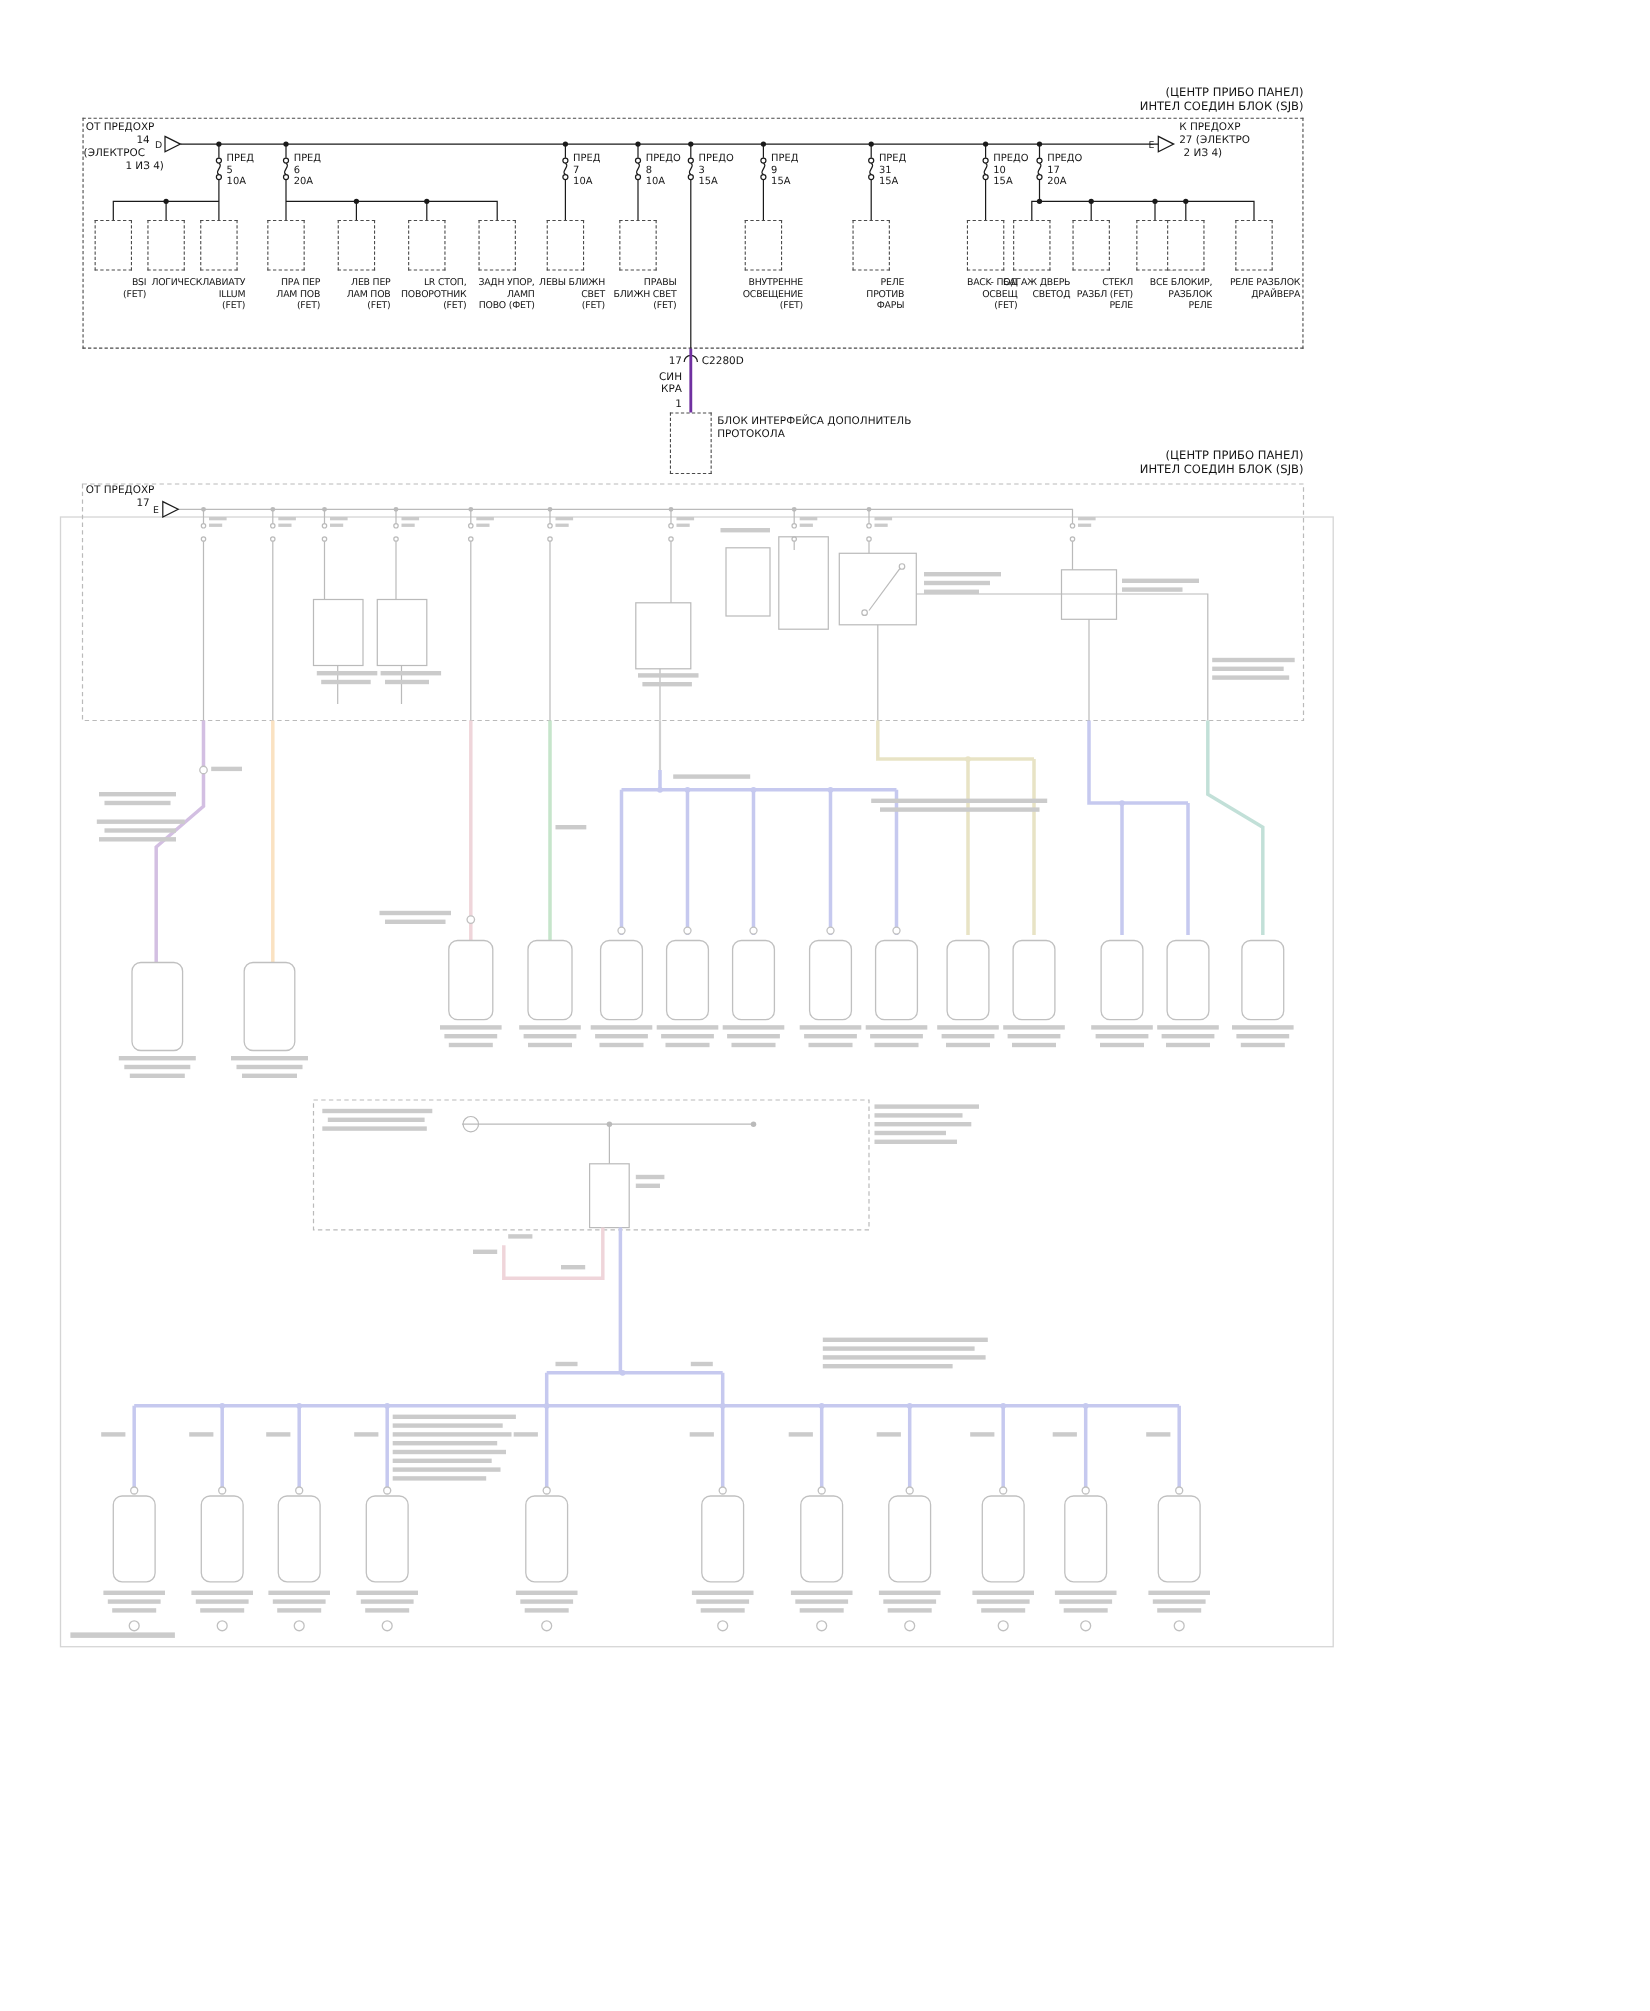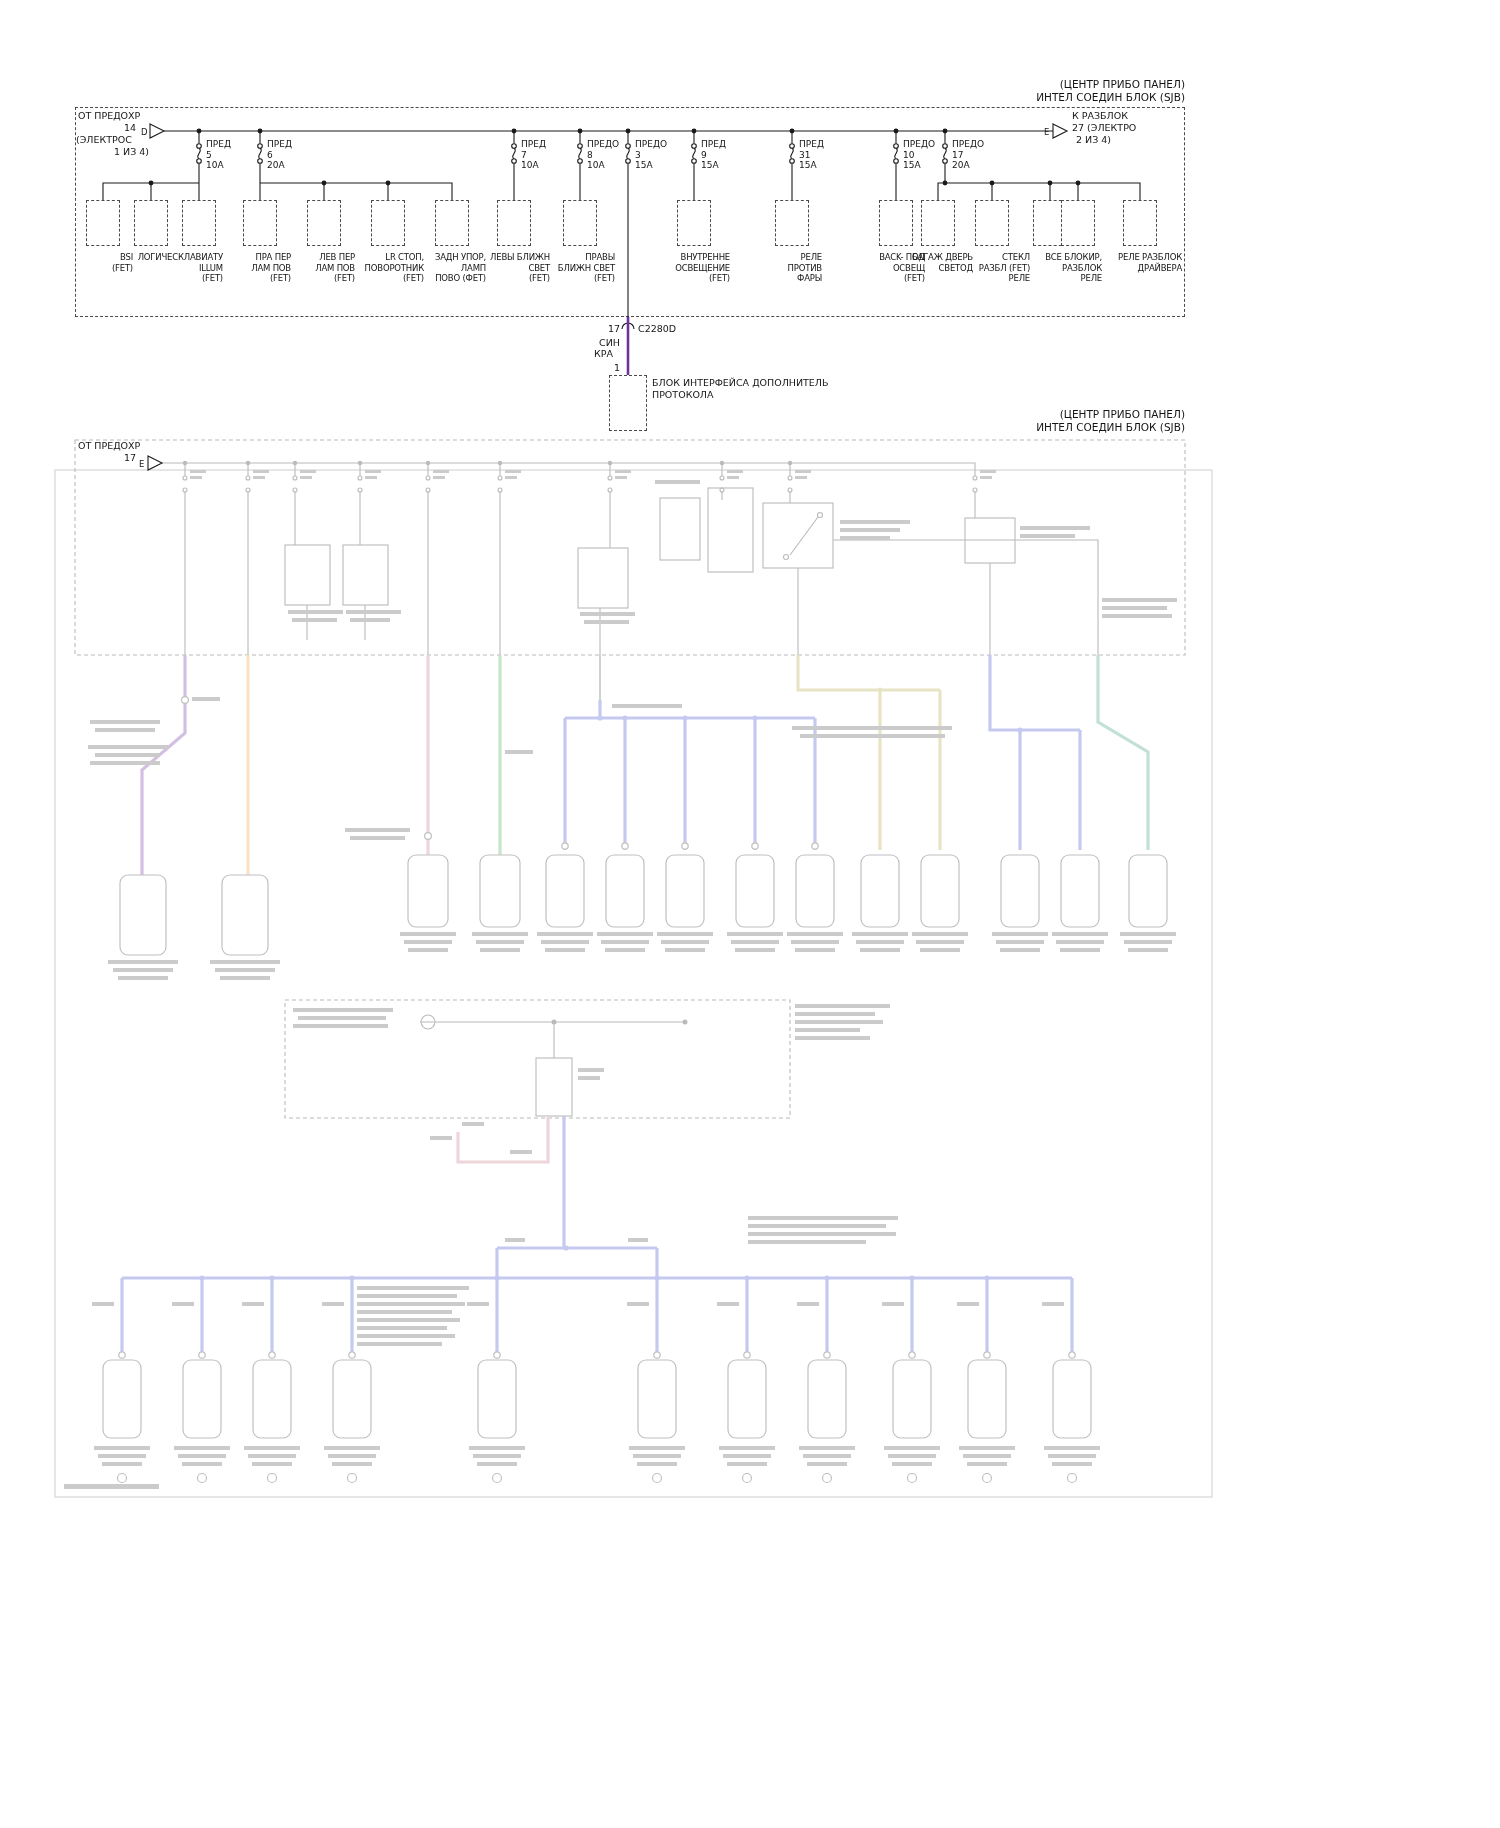--- a/index.html
+++ b/index.html
@@ -381,21 +381,21 @@
 </div>
 <div class="abs hdr" style="left:885px;top:408px">
   <div>(ЦЕНТР ПРИБО ПАНЕЛ)</div>
   <div>ИНТЕЛ СОЕДИН БЛОК (SJB)</div>
 </div>
 
 <div class="abs lbl" style="left:78px;top:110px">ОТ ПРЕДОХР</div>
 <div class="abs lbl" style="left:124px;top:122px">14</div>
 <div class="abs lbl" style="left:76px;top:134px">(ЭЛЕКТРОС</div>
 <div class="abs lbl" style="left:114px;top:146px">1 ИЗ 4)</div>
-<div class="abs lbl" style="left:1072px;top:110px">К РАЗБЛОК</div>
+<div class="abs lbl" style="left:1072px;top:110px">К ПРЕДОХР</div>
 <div class="abs lbl" style="left:1072px;top:122px">27 (ЭЛЕКТРО</div>
 <div class="abs lbl" style="left:1076px;top:134px">2 ИЗ 4)</div>
 
 <div class="fuselbl" style="left:206px;top:139px">
   <div>ПРЕД</div>
     <div>5</div>
     <div>10A</div>
 </div>
 <div class="fuselbl" style="left:267px;top:139px">
   <div>ПРЕД</div>
@@ -495,21 +495,21 @@
 РЕЛЕ</div>
 <div class="clabel" style="left:1030px;width:72px">ВСЕ БЛОКИР,
 РАЗБЛОК
 РЕЛЕ</div>
 <div class="clabel" style="left:1102px;width:80px">РЕЛЕ РАЗБЛОК
 ДРАЙВЕРА</div>
 
 <div class="abs lbl" style="left:600px;top:323px;width:20px;text-align:right">17</div>
 <div class="abs lbl" style="left:638px;top:323px">C2280D</div>
 <div class="abs lbl" style="left:594px;top:337px;width:26px;text-align:right">СИН</div>
-<div class="abs lbl" style="left:594px;top:348px;width:26px;text-align:left">КРА</div>
+<div class="abs lbl" style="left:594px;top:348px;width:26px;text-align:right">КРА</div>
 <div class="abs lbl" style="left:606px;top:362px;width:14px;text-align:right">1</div>
 <div class="dashbox" style="left:609px;top:375px;width:38px;height:56px"></div>
 <div class="abs lbl" style="left:652px;top:377px">БЛОК ИНТЕРФЕЙСА ДОПОЛНИТЕЛЬ
 ПРОТОКОЛА</div>
 
 <div class="abs lbl" style="left:78px;top:440px">ОТ ПРЕДОХР</div>
 <div class="abs lbl" style="left:124px;top:452px">17</div>
 
 <svg width="1500" height="500" viewBox="0 0 1500 500" style="left:0;top:0">
   <g stroke="#1a1a1a" stroke-width="1.1" fill="none">

